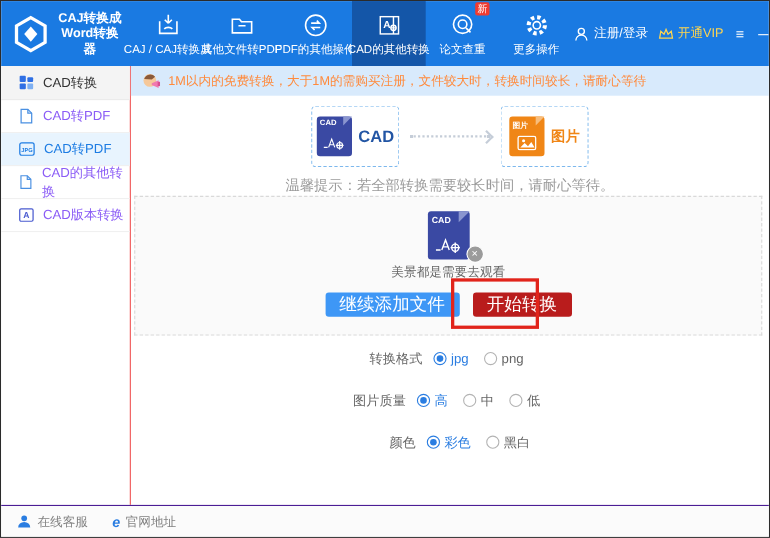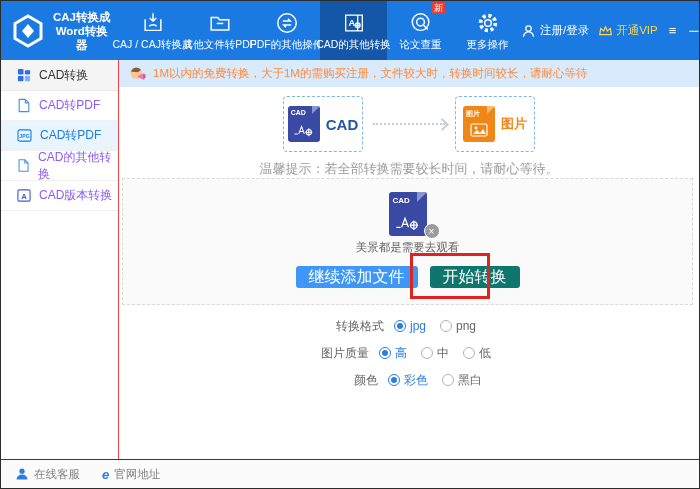--- a/index.html
+++ b/index.html
@@ -59,25 +59,25 @@
   .bigfile .fbadge { top:4px; left:4px; font-size:8px; }
   .remove-bubble { position:absolute; right:-13px; bottom:-3px; width:16px; height:16px; border-radius:50%; background:#9b9b9b; color:#fff; font-size:10px; display:flex; align-items:center; justify-content:center; cursor:pointer; border:1px solid #fff; }
 
   
   .dropzone { margin:0 6px 0 3px; height:127px; background:#fafafa; border:1px dashed #d9d9d9; position:relative; display:flex; flex-direction:column; align-items:center; flex-shrink:0; }
   .file-block { margin-top:13px; display:flex; flex-direction:column; align-items:center; }
   .file-name { margin-top:4px; font-size:11.5px; color:#666;font-family:Liberation Mono, monospace; }
   .btn-row { margin-top:11px; display:flex; gap:12px; }
   .btn { border:none; border-radius:3px; color:#fff; font-size:16px; height:22px; padding:0 13px; cursor:pointer; font-family:inherit; }
   .btn-blue { background:#3e97f6; }
-  .btn-green { background:#0f766e; }
+  .btn-green { background:#b91c1c; }
   .annotation { position:absolute; left:287px; top:74px; width:80px; height:46px; border:3px solid #e1241b; pointer-events:none; }
 
   
-  .options { margin-top:12px; display:flex; flex-direction:column; align-items:center; gap:9px; flex-shrink:0; }
+  .options { margin-top:12px; display:flex; flex-direction:column; align-items:center; gap:20px; flex-shrink:0; }
   .opt-row { display:flex; align-items:center; height:18px; }
   .opt-label { width:56px; text-align:right; margin-right:10px; font-size:12px; color:#666; }
   .choice { display:flex; align-items:center; gap:4px; margin-right:14px; cursor:pointer; font-size:12px; color:#666; }
   .radio { width:12px; height:12px; border:1px solid #b3b3b3; border-radius:50%; background:#fff; flex-shrink:0; }
   .choice.sel { color:#2a7de1; }
   .choice.sel .radio { border-color:#2a7de1; position:relative; }
   .choice.sel .radio::after { content:''; position:absolute; left:2px; top:2px; width:6px; height:6px; border-radius:50%; background:#2a7de1; }
 
   .filler { flex:1; }
 

